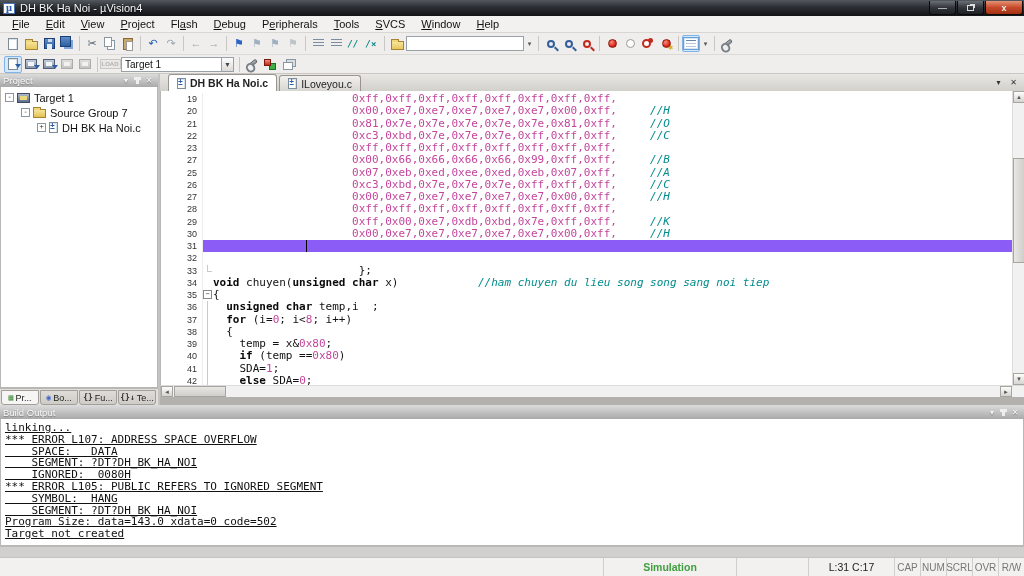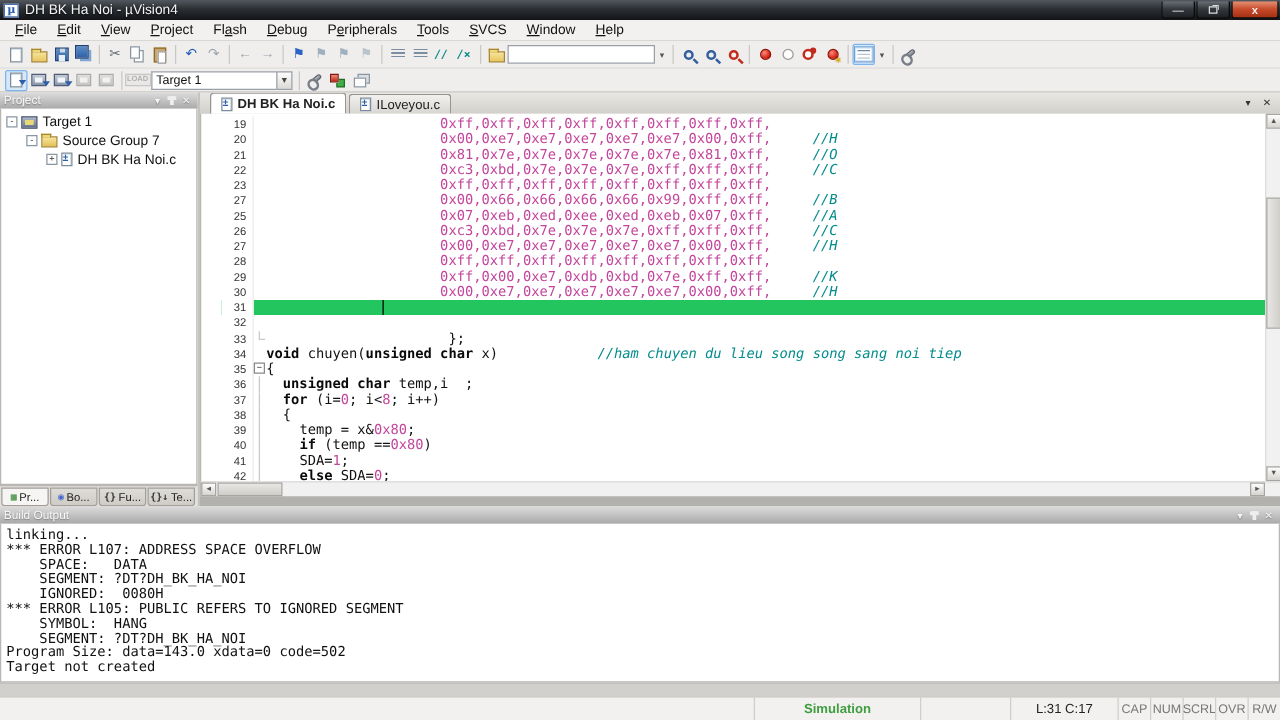--- a/index.html
+++ b/index.html
@@ -124,21 +124,21 @@
   #edtabs { height:17px; background:linear-gradient(#e8e7e3,#d2d0cb); display:flex; align-items:flex-end; padding-left:8px; flex:none; position:relative; }
   .etab { height:16px; display:flex; align-items:center; gap:4px; padding:0 8px; border:1px solid #98958f; border-bottom:none;
     border-radius:3px 3px 0 0; background:linear-gradient(#f2f1ee,#d8d6d1); margin-right:2px; font-size:10.5px; color:#222; }
   .etab.active { background:#fff; font-weight:bold; height:17px; }
   #edtab-btns { position:absolute; right:4px; top:2px; display:flex; gap:2px; }
   .edtb { width:13px; height:12px; display:flex; align-items:center; justify-content:center; font-size:8px; color:#333; }
 
   #codewrap { flex:none; height:294px; position:relative; background:#fff; border-left:1px solid #b9b7b4; }
   #code { position:absolute; left:0; top:0; right:12px; bottom:0; overflow:hidden; padding-top:2px; background:#fff;margin-left:16px; }
   .code-line { display:flex; height:12.25px; align-items:stretch; }
-  .code-line.active { background:#22c55e; }
+  .code-line.active { background:#8b5cf6; }
   .lngut { width:26px; flex:none; text-align:right; padding-right:5px; font-size:9px; color:#333; background:#fff;
     border-right:1px solid #ececec; line-height:12px; }
   .fold { width:10px; flex:none; position:relative; }
   .fold.cont { background:linear-gradient(#c9c9c9,#c9c9c9) 4px 0/1px 100% no-repeat; }
   .fold.end { background:linear-gradient(#c9c9c9,#c9c9c9) 4px 0/1px 55% no-repeat, linear-gradient(#c9c9c9,#c9c9c9) 4px 6px/5px 1px no-repeat; }
   .foldbox { position:absolute; left:0; top:1px; width:9px; height:9px; border:1px solid #888; background:#fff;
     font:7px/7px "DejaVu Sans Mono", monospace; text-align:center; color:#333; }
   .ctext { flex:1; white-space:pre; font:11px/12.25px "DejaVu Sans Mono", monospace; color:#111; position:relative; min-width:0; }
   .seg-k { font-weight:bold; color:#0a0a0a; }
   .seg-n { color:#c4459c; }
@@ -151,21 +151,21 @@
   .vthumb { position:absolute; left:0; width:12px; background:linear-gradient(90deg,#e8e7e4,#cfcec9); border:1px solid #a7a5a0; }
   .hscroll { height:12px; background:#f1f1f1; border-top:1px solid #dcdcdc; position:relative; flex:none; border-left:1px solid #b9b7b4; }
   .hbtn { position:absolute; top:0; width:12px; height:11px; background:linear-gradient(#fdfdfd,#d5d4d0); border:1px solid #a7a5a0;
     font-size:6px; color:#555; display:flex; align-items:center; justify-content:center; }
   .hthumb { position:absolute; left:13px; top:0; width:52px; height:11px; background:linear-gradient(#e8e7e4,#cfcec9); border:1px solid #a7a5a0; }
   #edstrip { flex:1; background:#b3b1ae; }
 
   
   #buildpanel { position:absolute; left:0; top:405px; width:1024px; height:152px; display:flex; flex-direction:column; background:#d6d4d0; }
   #bo { flex:1; background:#fff; border:1px solid #b9b7b4; border-top:none; overflow:hidden; padding:3px 0 0 4px; }
-  .boline { white-space:pre; font:11px/11.8px "DejaVu Sans Mono", monospace; color:#111; }
+  .boline { white-space:pre; font:11px/11.8px "DejaVu Sans Mono", monospace; color:#111;text-decoration:underline; }
   #bostrip { height:11px; background:#d2d0cc; border-top:1px solid #bcbab6; flex:none; }
 
   
   #statusbar { position:absolute; left:0; top:557px; width:1024px; height:19px; background:#f2f1ef;
     border-top:1px solid #c5c3bf; display:flex; align-items:center; font-size:10.5px; color:#222; }
   #statusmsg { flex:1; padding-left:5px;margin-top:36px; }
   .sseg { border-left:1px solid #d0cec9; height:100%; display:flex; align-items:center; justify-content:center; }
   #smode { width:133px; font-weight:bold; }
   #sspacer { width:72px; }
   #spos { width:86px; }

